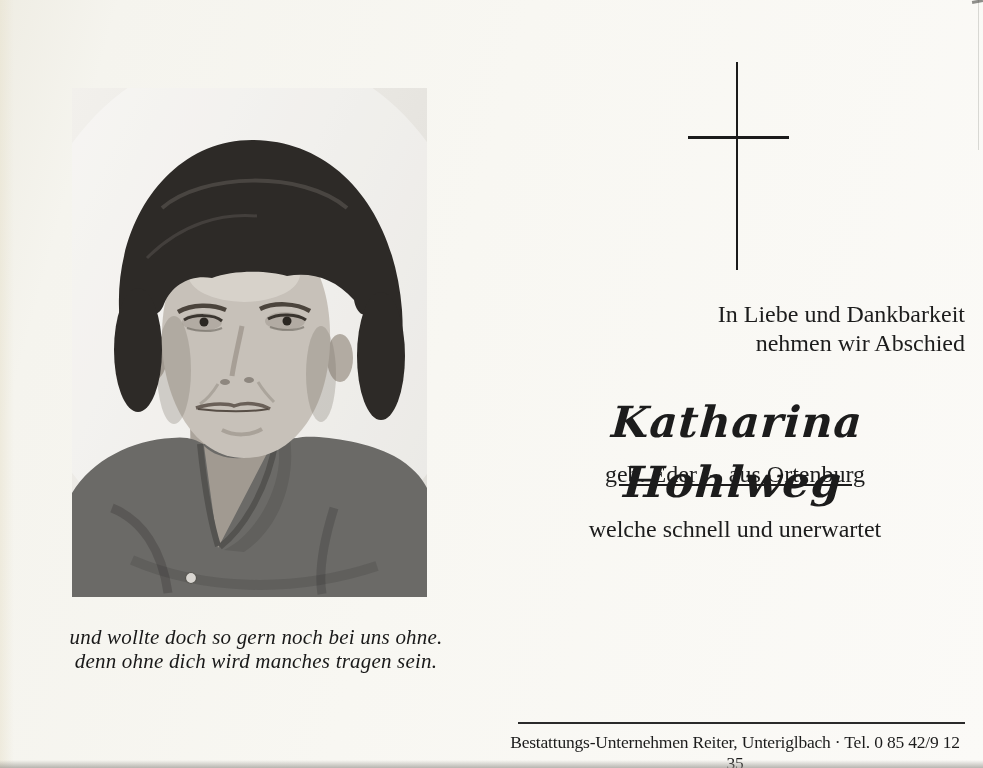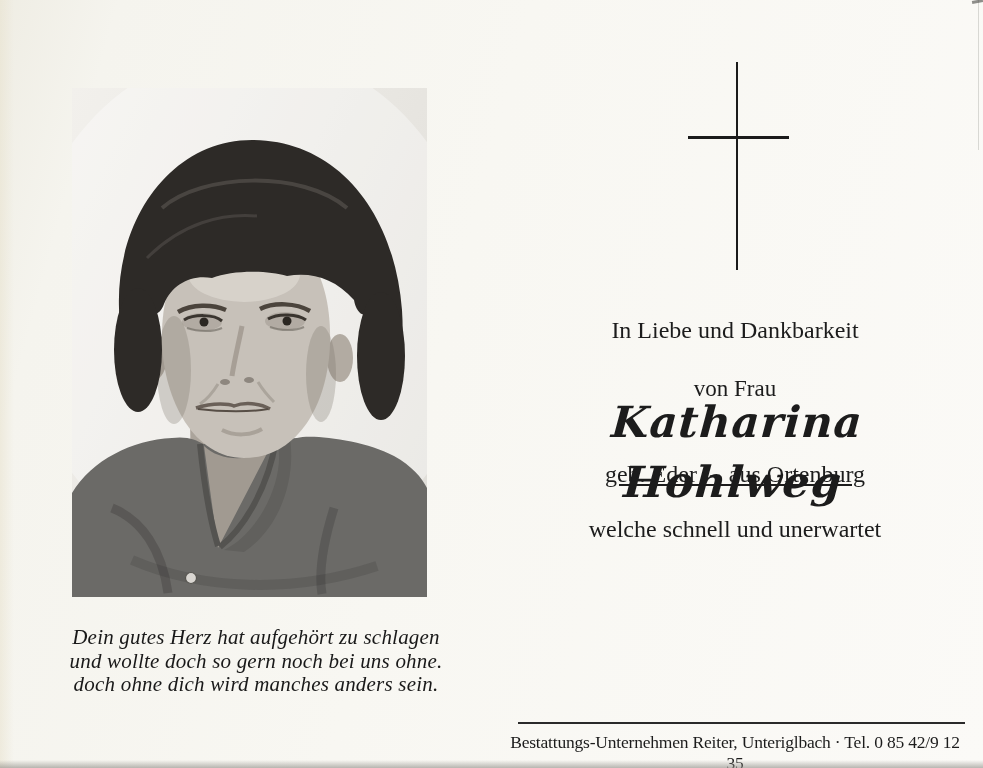--- a/index.html
+++ b/index.html
@@ -16,21 +16,21 @@
   .photo svg{display:block;width:100%;height:100%;}
   .poem{
     position:absolute;left:42px;top:626px;width:428px;
     text-align:center;font-style:italic;font-size:21px;line-height:23.5px;
     color:#191919;letter-spacing:.2px;
   }
   
   .right-col{position:absolute;left:505px;top:0;width:460px;height:768px;text-align:center;}
   .cross-v{position:absolute;left:231px;top:62px;width:2px;height:208px;background:#1b1b1b;}
   .cross-h{position:absolute;left:183px;top:136px;width:101px;height:3px;background:#1b1b1b;}
-  .intro{position:absolute;top:316px;width:100%;font-size:24px;line-height:29px;}
+  .intro{position:absolute;top:300px;width:100%;font-size:24px;line-height:29px;text-align:right;}
   .salutation{position:absolute;top:376px;width:100%;font-size:23px;}
   .name{
     position:absolute;top:392px;width:100%;
     font-family:"DejaVu Serif",serif;font-style:italic;font-weight:700;
     font-size:43px;line-height:60px;transform:skewX(-4deg);letter-spacing:1px;
   }
   .origin{position:absolute;top:461px;width:100%;font-size:24px;white-space:pre;text-decoration:underline;}
   .death{position:absolute;top:516px;width:100%;font-size:24px;line-height:26.5px;}
   .closing{position:absolute;top:645px;width:100%;font-size:24px;}
   .rule{position:absolute;left:13px;top:722px;width:447px;height:2px;background:#2a2a2a;}
@@ -103,36 +103,35 @@
       <path d="M146,296 C140,306 134,312 128,316" stroke="rgba(130,122,112,0.4)" stroke-width="3" fill="none"></path>
       <path d="M186,294 C192,304 198,310 202,314" stroke="rgba(130,122,112,0.4)" stroke-width="3" fill="none"></path>
 
       <path d="M124,320 C142,314 158,316 162,318 C172,314 188,315 198,321" stroke="#6a6058" stroke-width="3.5" fill="none"></path>
       <path d="M126,321 C150,324 180,324 196,321" stroke="#574e46" stroke-width="2" fill="none"></path>
       <path d="M150,342 C162,348 178,348 190,341" stroke="rgba(140,132,122,0.5)" stroke-width="4" fill="none"></path>
     </svg>
   </div>
 
   <div class="poem">
-    <div>Dein gutes Herz hat aufgehört zu schlagen</div>
     <div>und wollte doch so gern noch bei uns ohne.</div>
-    <div>doch ohne dich wird manches anders sein.</div>
+    <div>denn ohne dich wird manches tragen sein.</div>
   </div>
 
   <div class="right-col">
     <div>
       <div class="cross-v"></div>
       <div class="cross-h"></div>
     </div>
 
     <div class="intro">
       <div>In Liebe und Dankbarkeit</div>
+      <div>nehmen wir Abschied</div>
     </div>
 
-    <div class="salutation">von Frau</div>
     <div class="name">Katharina Hohlweg</div>
     <div class="origin">geb. Eder  -  aus Ortenburg</div>
 
     <div class="death">
       <div>welche schnell und unerwartet</div>
     </div>
 
     <div class="rule"></div>
     <div class="footer">Bestattungs-Unternehmen Reiter, Unteriglbach · Tel. 0 85 42/9 12 35</div>
   </div>

